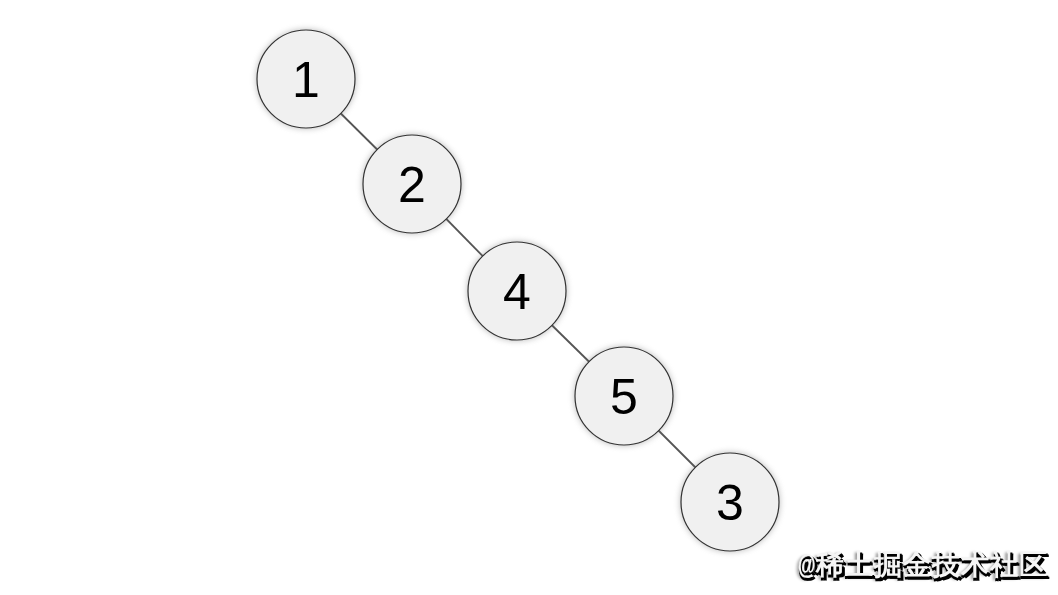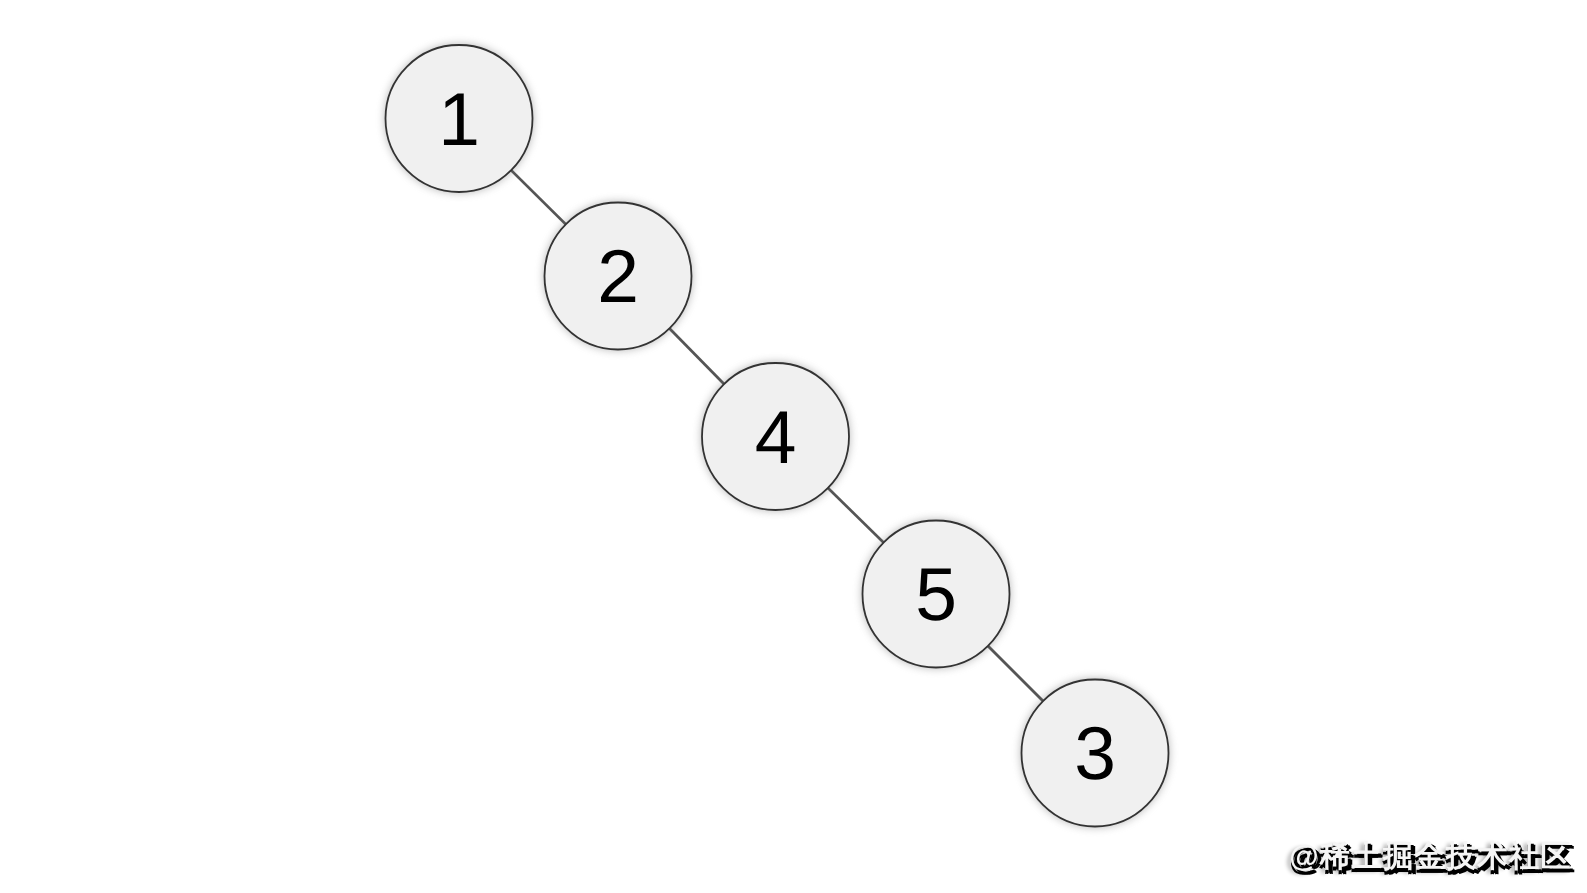--- a/index.html
+++ b/index.html
@@ -33,22 +33,22 @@
     font-family: "Liberation Sans", "DejaVu Sans", sans-serif;
     font-size: 50px;
     font-weight: 400;
     fill: #000000;
     text-anchor: middle;
   }
   .watermark {
     position: absolute;
     right: 10px;
     bottom: 11px;
-    font-family: Liberation Sans, sans-serif;
-    font-size: 20px;
+    font-family: Liberation Mono, monospace;
+    font-size: 28px;
     font-weight: 700;
     letter-spacing: 1px;
     color: #f5f5f5;
     text-shadow:
       2px 2px 0 #000000,
       3px 3px 0 #000000,
       0 3px 0 #000000,
       -2px 2px 3px #8a8a8a;
     white-space: nowrap;
     user-select: none;

